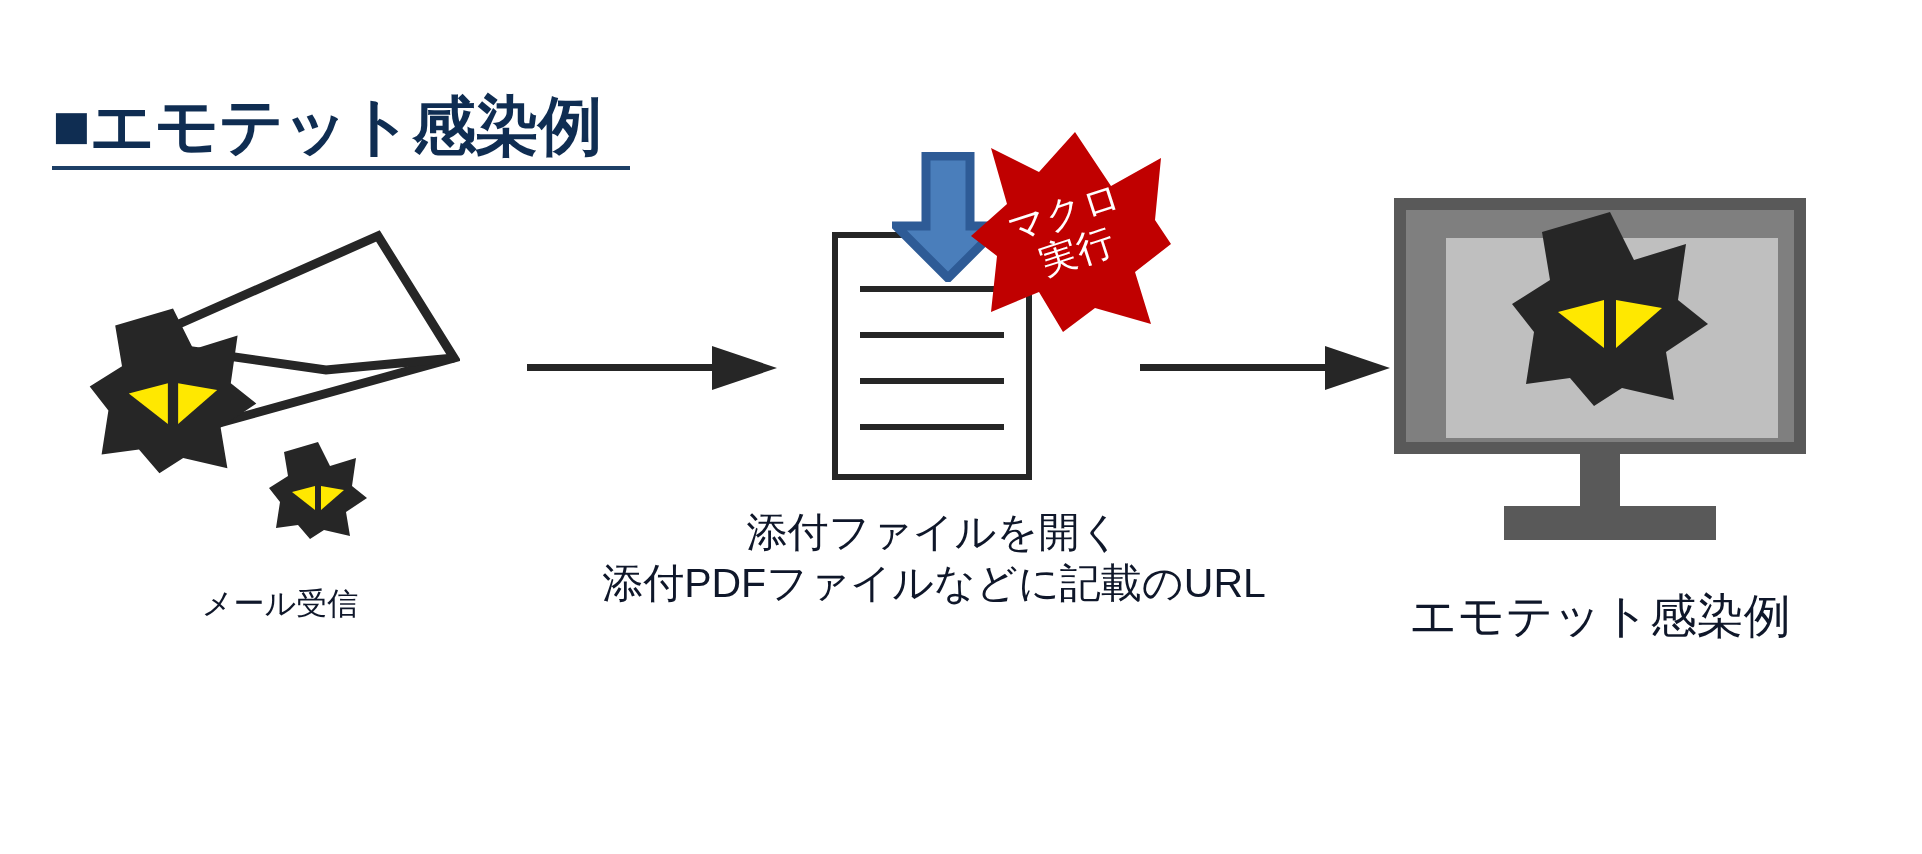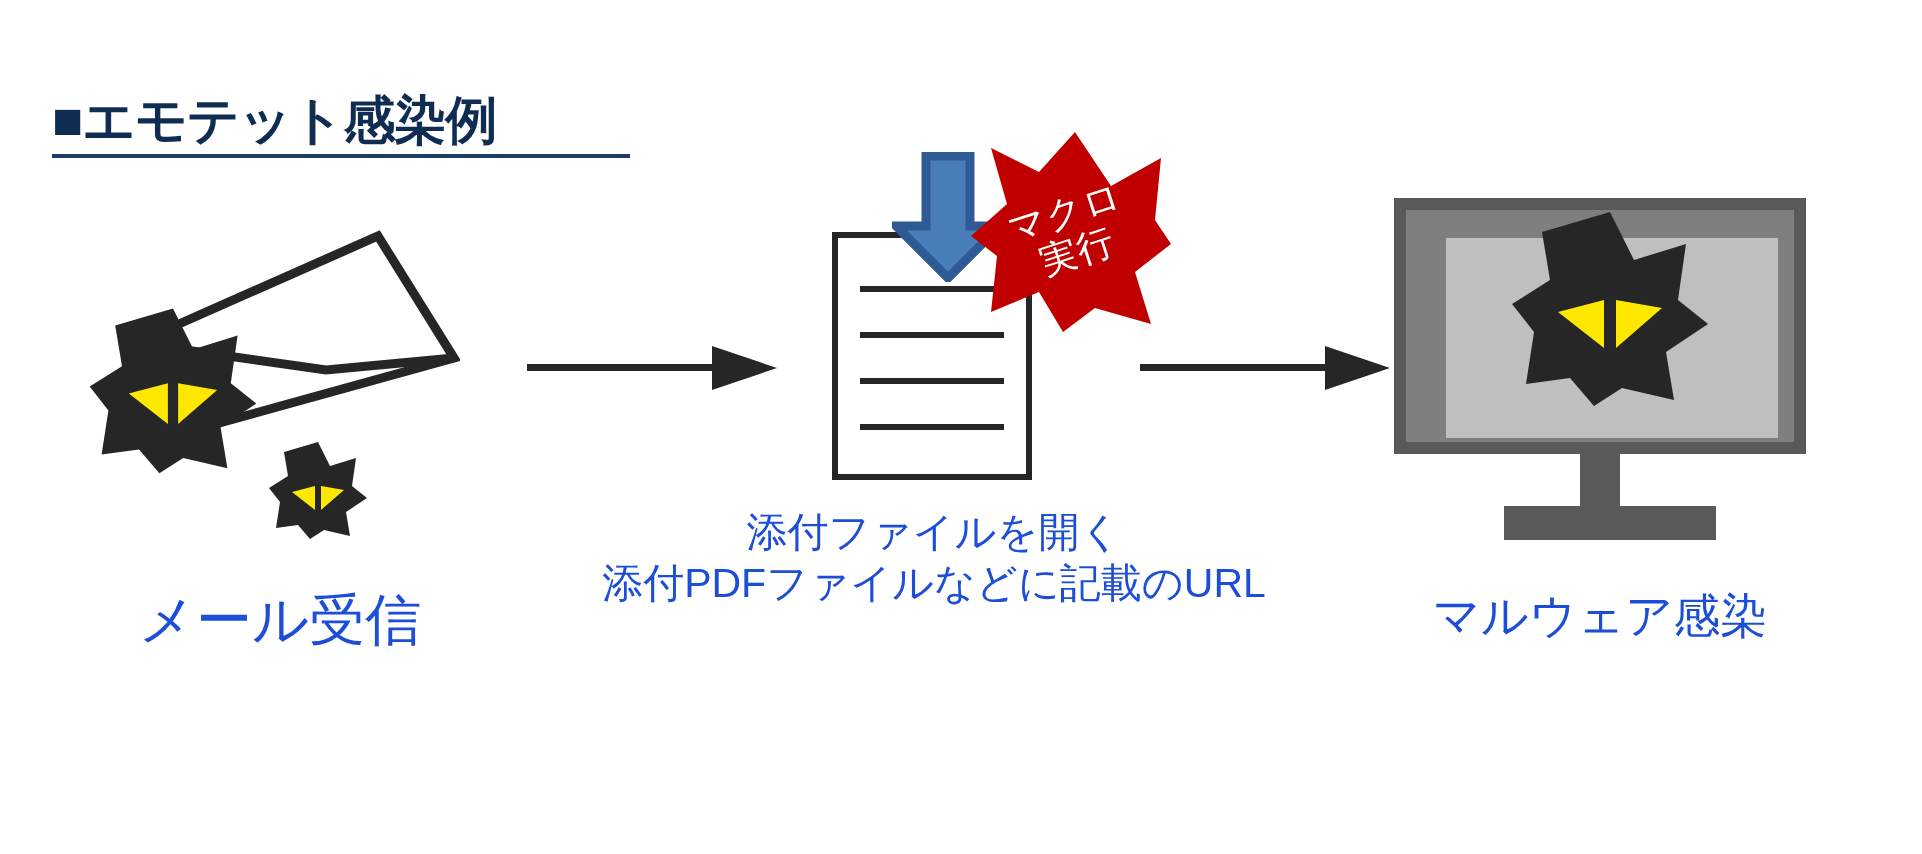--- a/index.html
+++ b/index.html
@@ -20,21 +20,21 @@
   }
 
   
   #title-block {
     position: absolute;
     left: 52px;
     top: 94px;
     width: 730px;
   }
   #title-text {
-    font-size: 52px;
+    font-size: 64px;
     font-weight: bold;
     line-height: 1.0;
     color: #0f2d52;
     letter-spacing: -1px;
     white-space: nowrap;
   }
   #title-underline {
     margin-top: 8px;
     width: 578px;
     height: 4px;
@@ -155,28 +155,28 @@
     left: 110px; top: 308px;
     width: 212px;
     height: 34px;
     background: #595959;
   }
 
   
   .caption {
     position: absolute;
     text-align: center;
-    color: #1d4ed8;
+    color: #0f172a;
     font-weight: 400;
   }
   #caption-mail {
     left: 60px;
     top: 583px;
     width: 440px;
-    font-size: 56px;
+    font-size: 31px;
   }
   #caption-malware {
     left: 1380px;
     top: 585px;
     width: 440px;
     font-size: 47px;
   }
   #caption-doc {
     left: 528px;
     top: 507px;
@@ -277,15 +277,15 @@
 
     <div class="virus" style="left:106px; top:10px; width:220px; height:200px;">
       <svg width="220" height="200" viewBox="0 0 100 100" aria-hidden="true">
         <polygon fill="#262626" points="50,2 62,26 88,18 84,46 99,58 78,72 82,96 56,90 42,99 30,85 8,88 12,62 1,48 20,36 16,12"></polygon>
         <polygon fill="#ffe800" points="24,52 47,46 47,70"></polygon>
         <polygon fill="#ffe800" points="76,50 53,46 53,70"></polygon>
       </svg>
     </div>
   </div>
 
-  <div class="caption" id="caption-malware">マルウェア感染</div>
+  <div class="caption" id="caption-malware">エモテット感染例</div>
 
 </div>
 
 </body></html>

